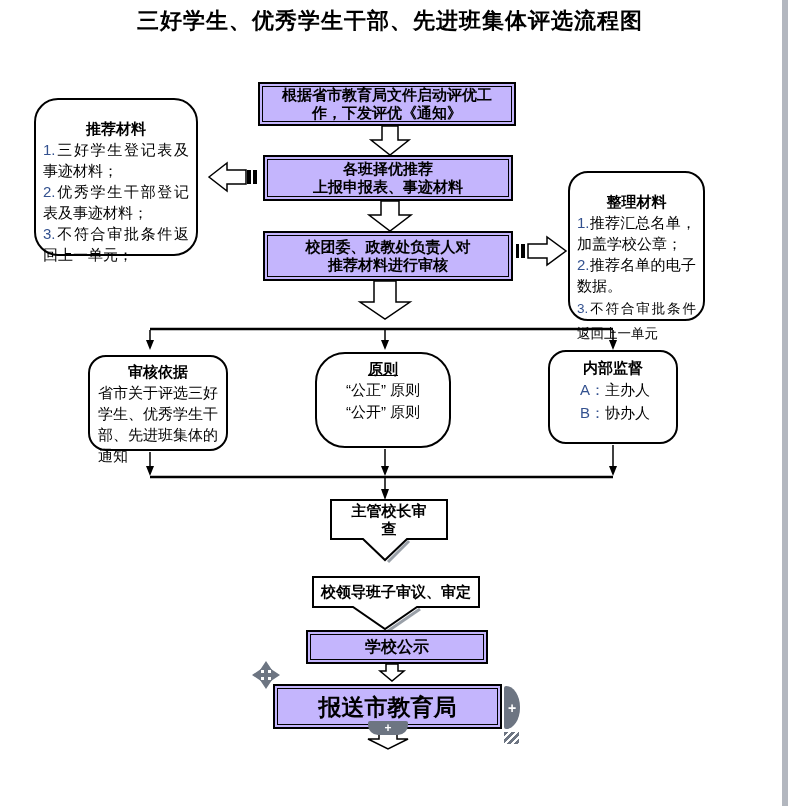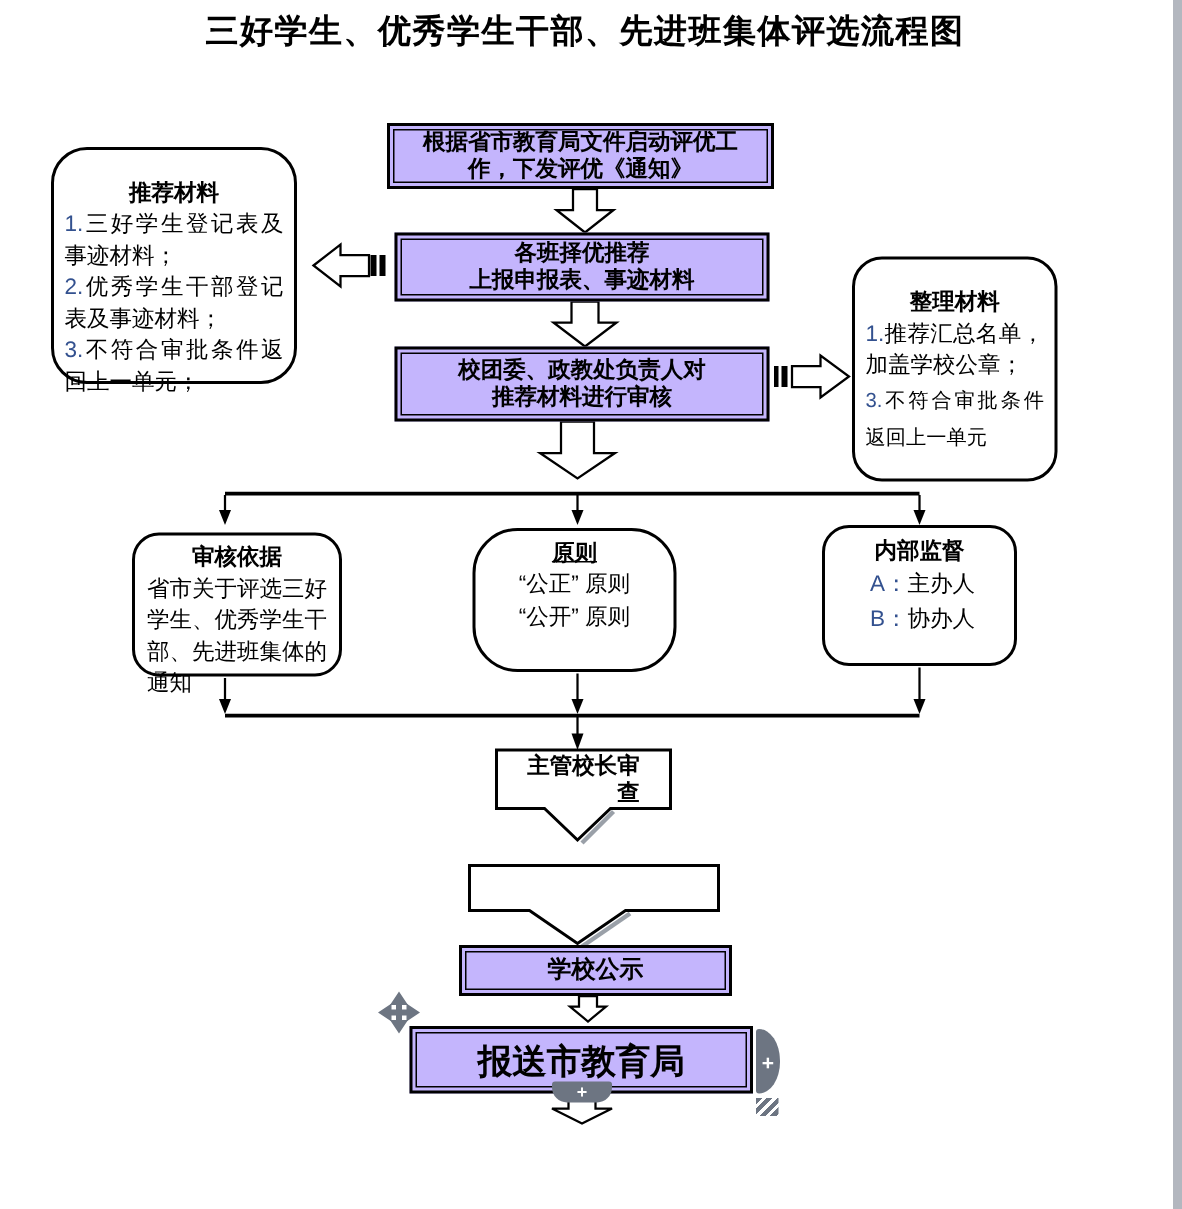--- a/index.html
+++ b/index.html
@@ -121,20 +121,21 @@
       <li><span class="num">1.</span><span>三好学生登记表及事迹材料；</span></li>
       <li><span class="num">2.</span><span>优秀学生干部登记表及事迹材料；</span></li>
       <li><span class="num">3.</span><span>不符合审批条件返回上一单元；</span></li>
     </ul>
   </div>
 
   <div class="rbox" style="left:568px;top:171px;width:137px;height:150px;border-radius:20px;">
     <div class="rtitle">整理材料</div>
     <ul>
       <li><span class="num">1.</span><span>推荐汇总名单，加盖学校公章；</span></li>
+      <li><span class="num">2.</span><span>推荐名单的电子数据。</span></li>
       <li class="gap3"><span class="num">3.</span><span>不符合审批条件返回上一单元</span></li>
     </ul>
   </div>
 
   <div class="rbox" style="left:88px;top:355px;width:140px;height:96px;border-radius:18px;padding:4px 8px;">
     <div class="rtitle">审核依据</div>
     <div style="line-height:21px;">省市关于评选三好学生、优秀学生干部、先进班集体的通知</div>
   </div>
 
   <div class="rbox centered" style="left:315px;top:352px;width:136px;height:96px;border-radius:30px;padding:4px 6px;">
@@ -146,22 +147,23 @@
   </div>
 
   <div class="rbox indent" style="left:548px;top:350px;width:130px;height:94px;border-radius:18px;padding:5px 6px;">
     <div class="rtitle">内部监督</div>
     <ul>
       <li><span class="num">A：</span><span>主办人</span></li>
       <li><span class="num">B：</span><span>协办人</span></li>
     </ul>
   </div>
 
-  <div class="ctext" style="left:331px;top:500px;width:116px;height:39px;text-align:right;">主管校长审
+  <div class="ctext" style="left:331px;top:500px;width:116px;height:39px;">主管校长审
 查</div>
+  <div class="ctext" style="left:313px;top:577px;width:166px;height:30px;">校领导班子审议、审定</div>
 
   <div class="dbl mid" style="left:306px;top:630px;width:182px;height:34px;">
     <div class="inner">学校公示</div>
   </div>
 
   <div class="dbl big" style="left:273px;top:684px;width:229px;height:45px;">
     <div class="inner">报送市教育局</div>
   </div>
 
 

